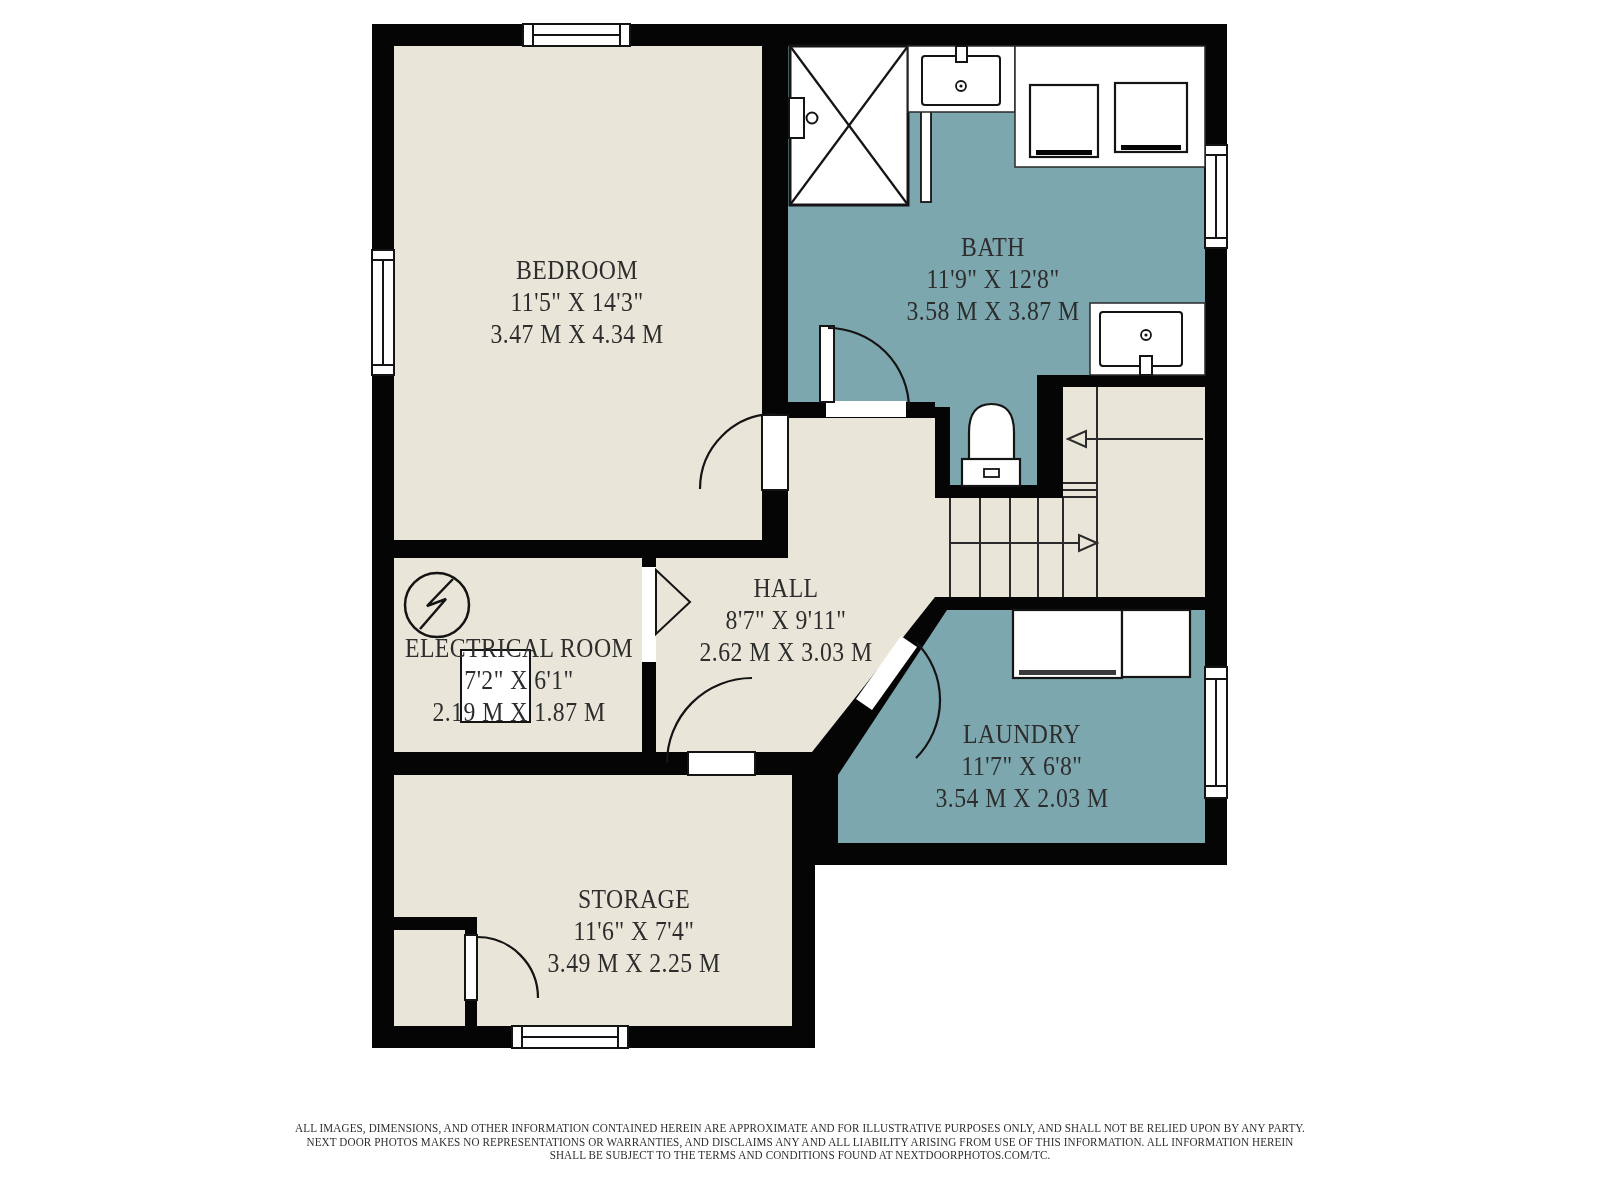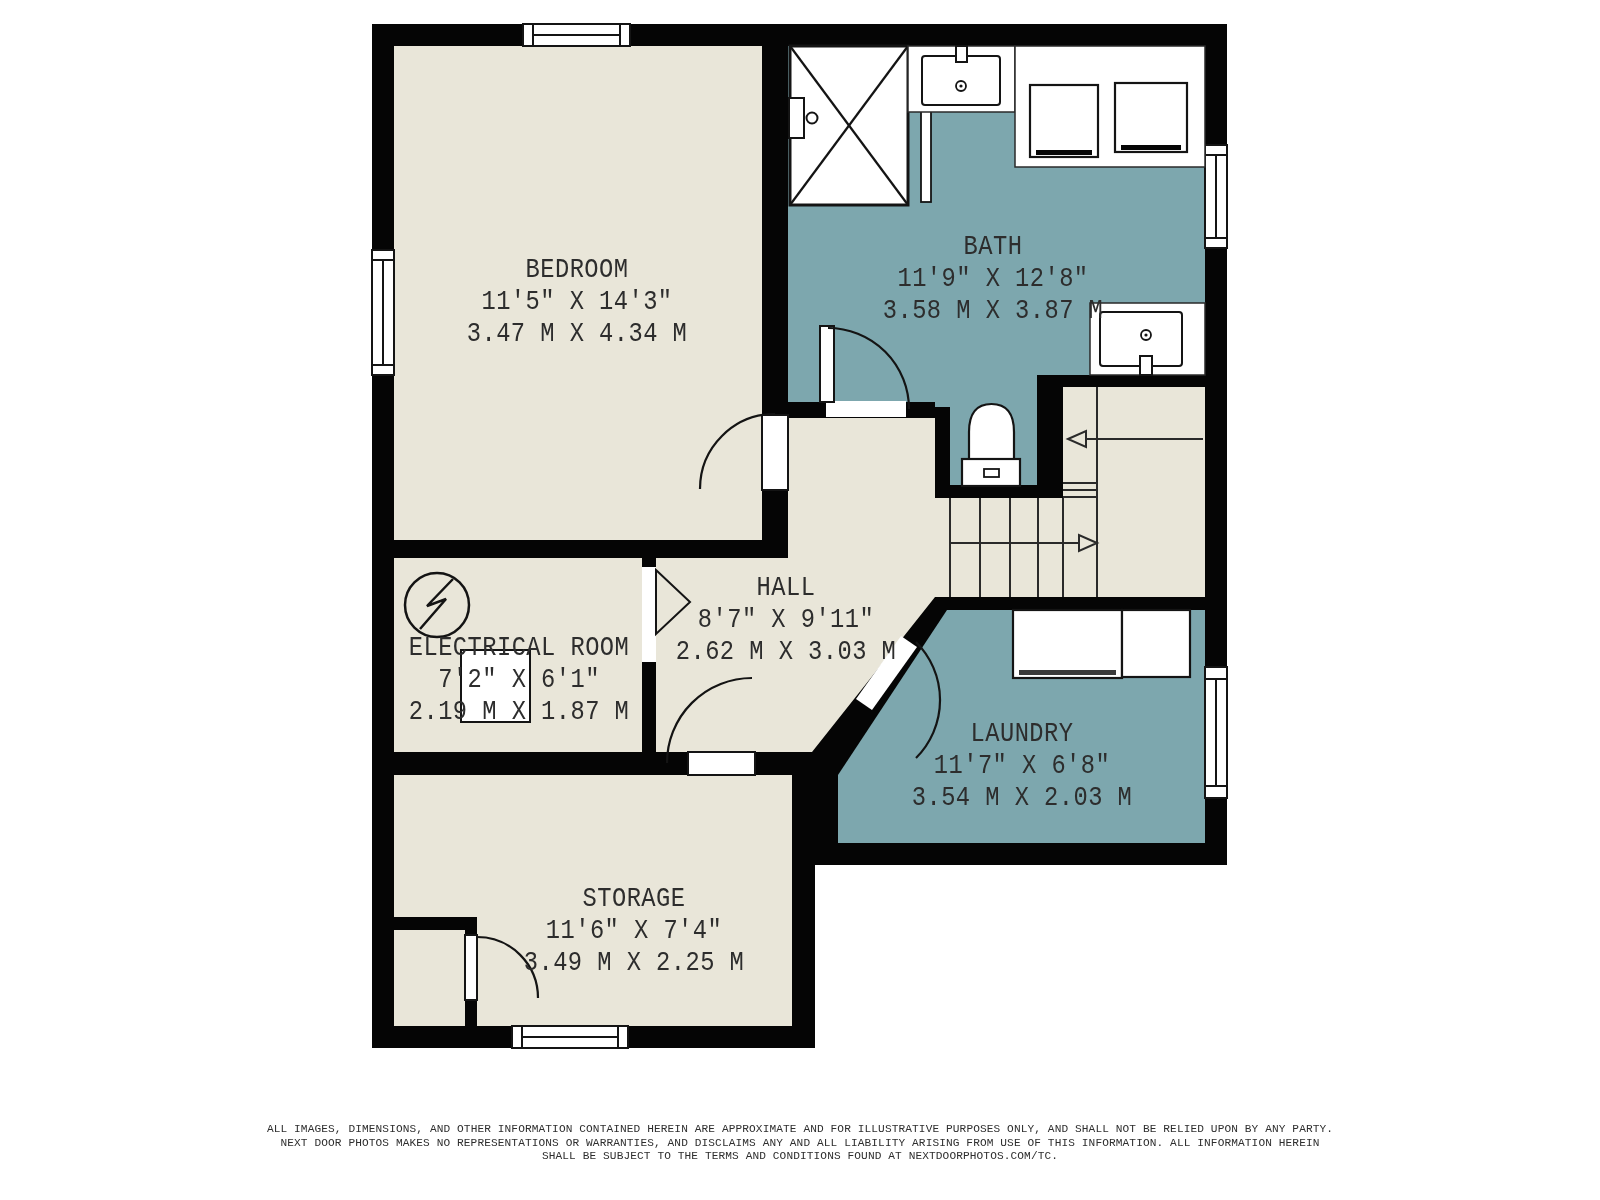--- a/index.html
+++ b/index.html
@@ -1,19 +1,19 @@
 <!DOCTYPE html>
 <html style="--wall: #050505; --room_beige: #e9e6d9; --room_teal: #7da7ae; --background: #ffffff; --text: #2d2d2d; --fixture_line: #141414; --appliance_bar: #3a3a3a;"><head>
 <meta charset="utf-8">
 <style>
   html,body { margin:0; padding:0; background:#fff; }
   #page {
     position:relative; width:1600px; height:1200px;
     background: var(--background,#fff);
-    font-family:Liberation Mono, monospace;
+    font-family:Liberation Serif, serif;
     overflow:hidden;
   }
   #plan-svg { position:absolute; left:0; top:0; }
   .room-label {
     position:absolute; white-space:nowrap; text-align:center;
     color: var(--text,#2d2d2d);
     font-size:27px; line-height:32px; letter-spacing:0.5px;
     transform: translateX(-50%) scaleX(0.88);
     z-index:5;
   }

